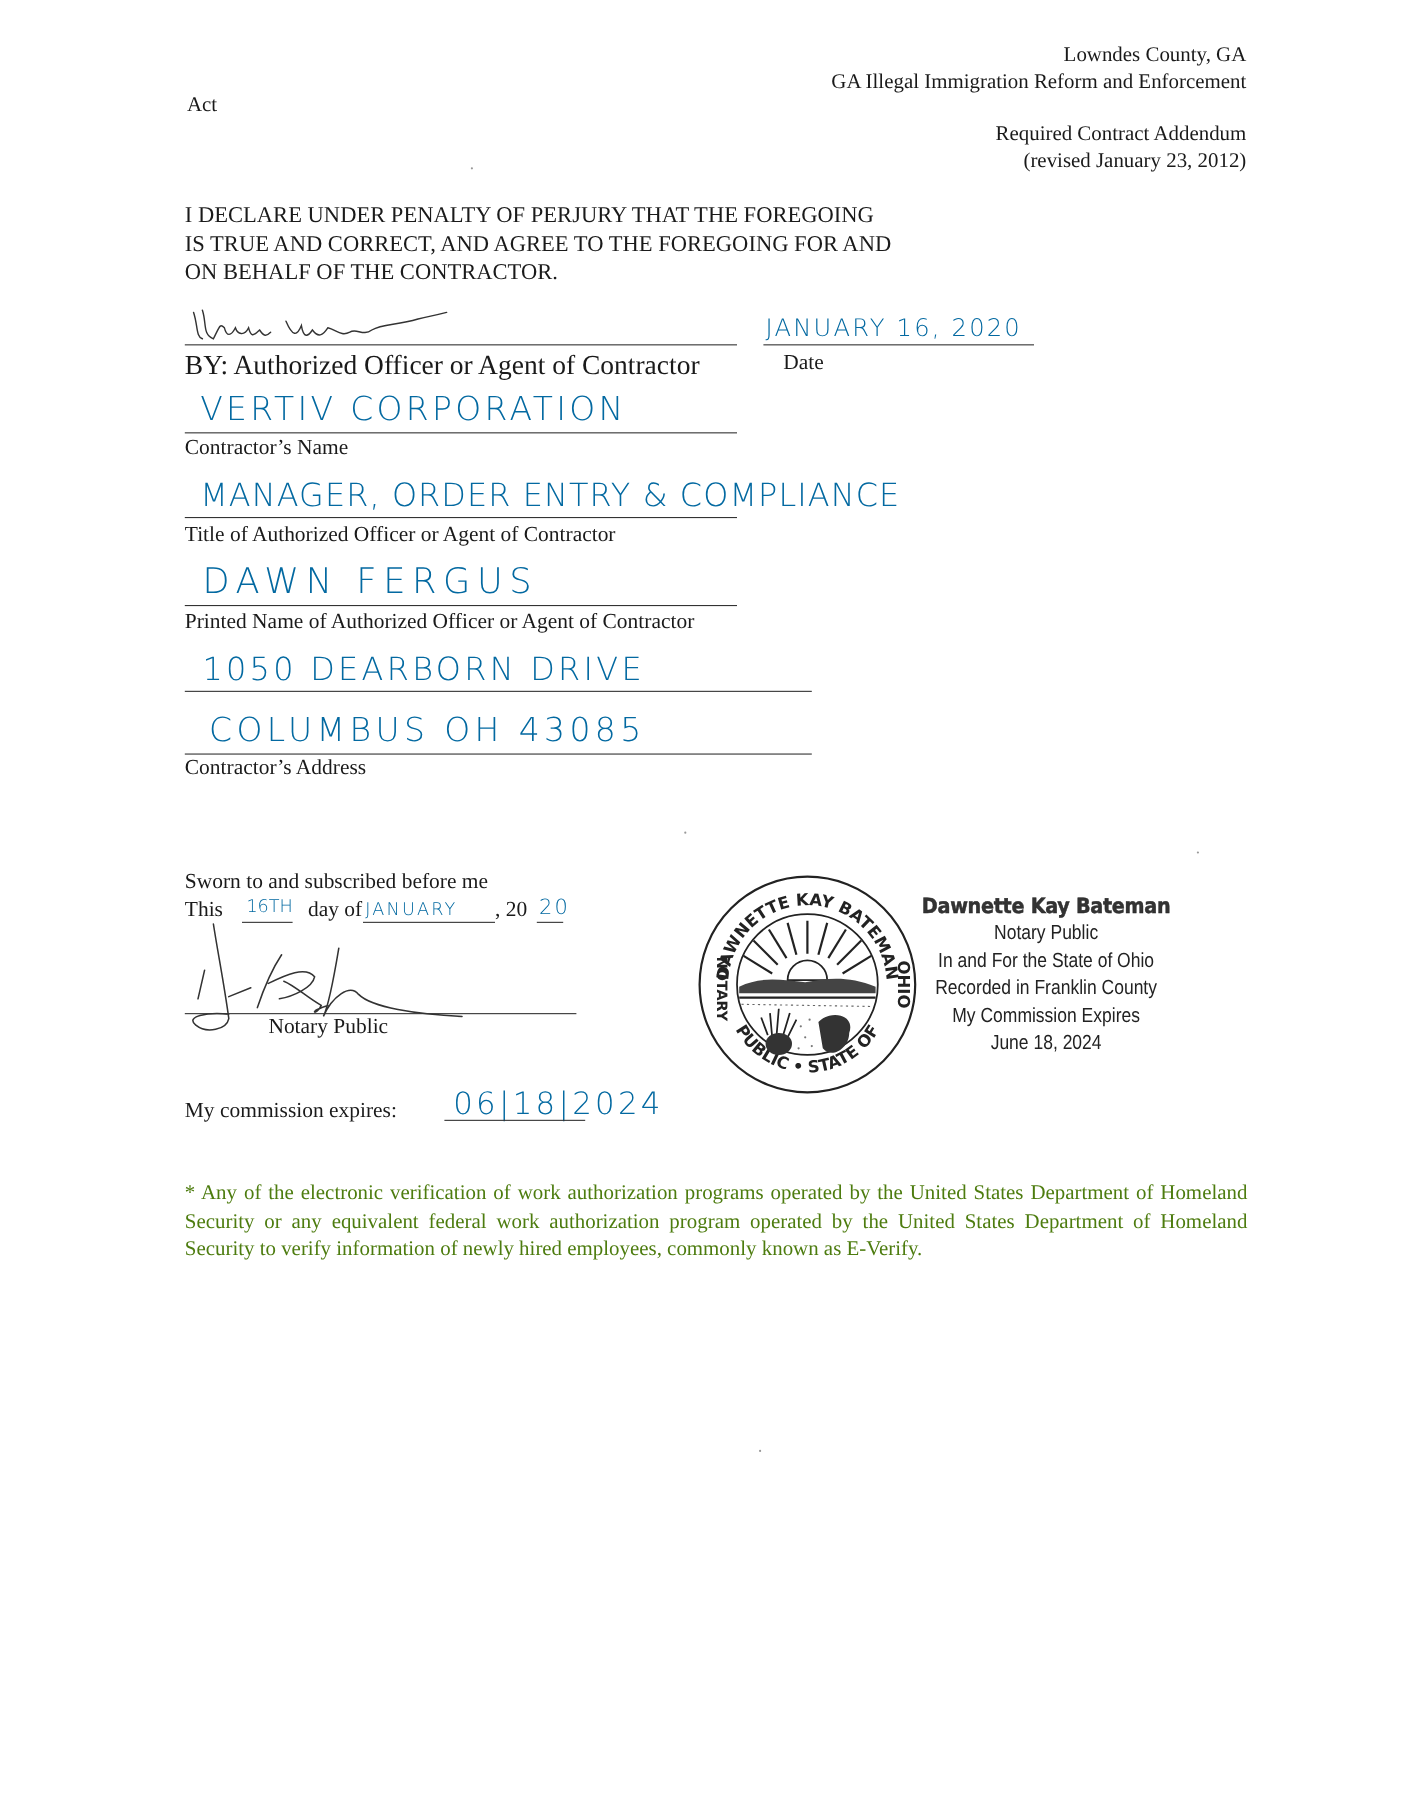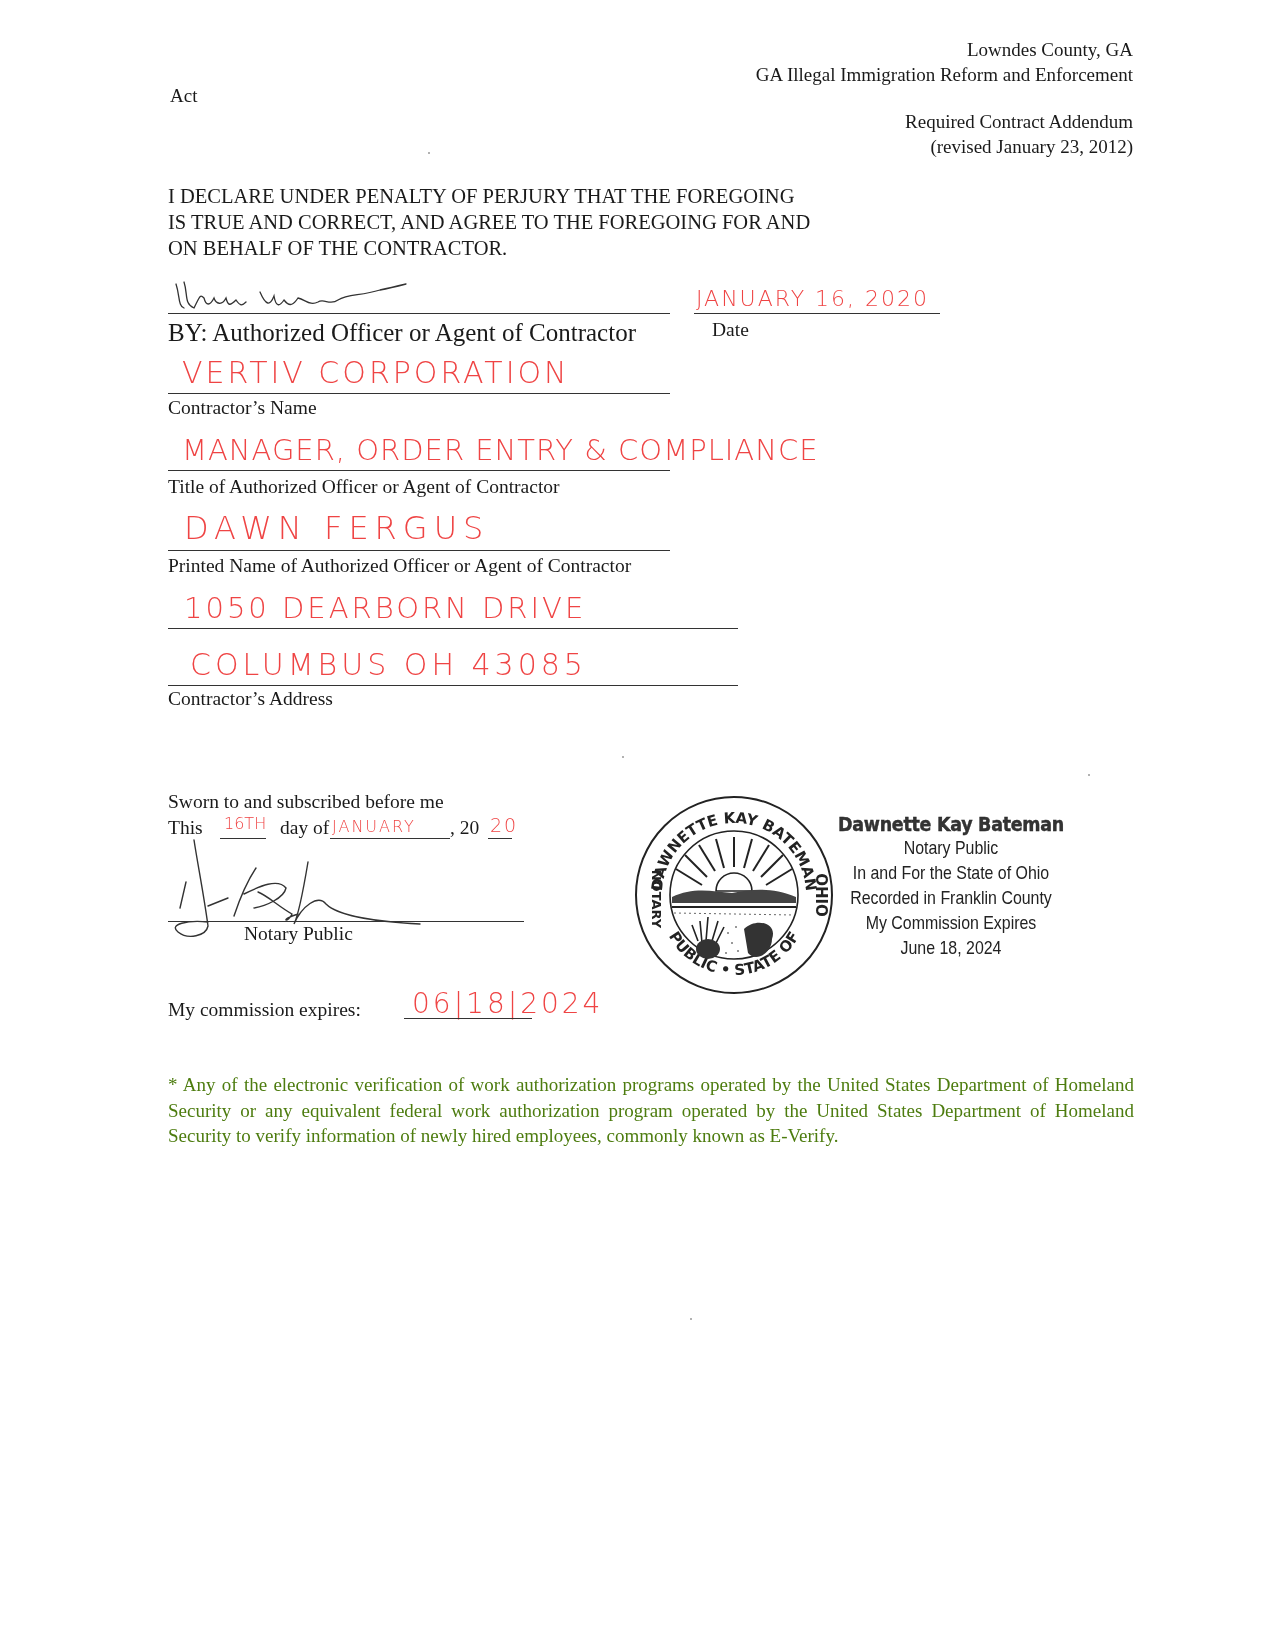--- a/index.html
+++ b/index.html
@@ -1,21 +1,21 @@
 <!DOCTYPE html>
 <html><head>
 <meta charset="utf-8">
 <style>
   html, body { margin: 0; padding: 0; background: #ffffff; }
   body { width: 1275px; height: 1651px; position: relative; overflow: hidden;
          font-family: "Liberation Serif", "DejaVu Serif", serif; color: #1a1a1a; }
   .abs { position: absolute; }
   .serif { font-family: "Liberation Serif", "DejaVu Serif", serif; font-size: 19px; line-height: 1; white-space: nowrap; }
   .right { text-align: center; }
-  .hand { font-family: "DejaVu Sans", sans-serif; font-weight: 300; color: #ef4444; letter-spacing: 2px;
+  .hand { font-family: "DejaVu Sans", sans-serif; font-weight: 300; color: #0369a1; letter-spacing: 2px;
           white-space: nowrap; line-height: 1; transform-origin: left bottom; }
   .line { position: absolute; height: 0; border-top: 1.5px solid #333; }
   .sig { position: absolute; }
   .seal-text { font-family: "DejaVu Sans", sans-serif; font-weight: bold; fill: #222; }
   .stamp { position: absolute; left: 826px; top: 813px; width: 250px; text-align: center;
            font-family: "Liberation Sans", "DejaVu Sans", sans-serif; color: #222; }
   .stamp .name { font-family: "DejaVu Sans", sans-serif; font-weight: bold; font-size: 19px; letter-spacing: -0.3px;
                  color: #333; -webkit-text-stroke: 0.4px #222; transform: scaleX(0.92); }
   .stamp .ln { font-size: 18.5px; line-height: 25px; transform: scaleX(0.86); }
   .footnote { position: absolute; left: 168px; top: 1072px; width: 966px;

